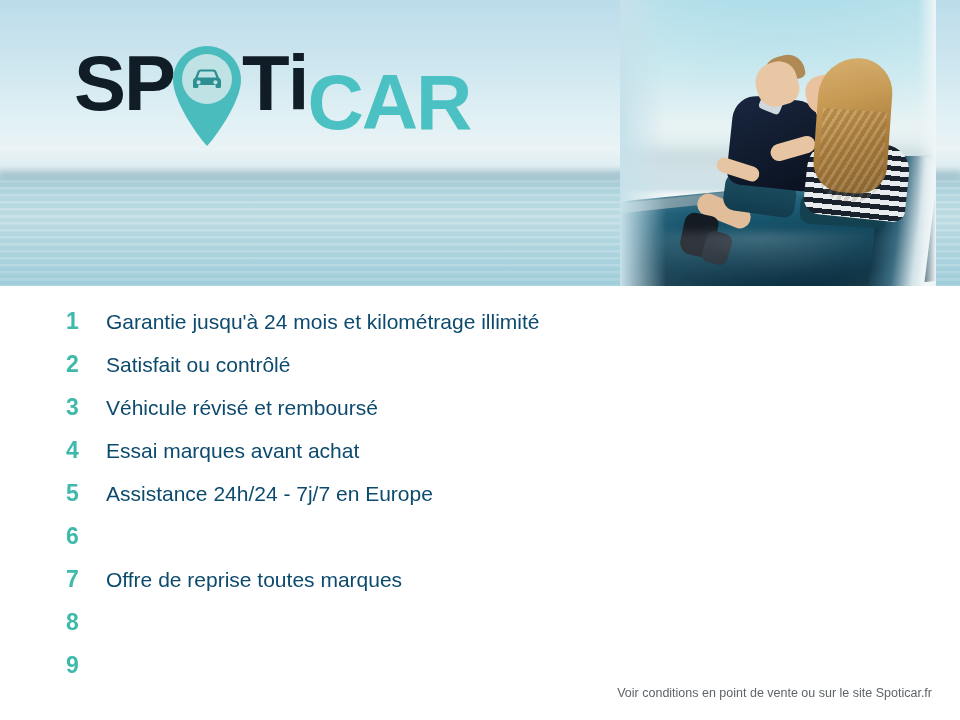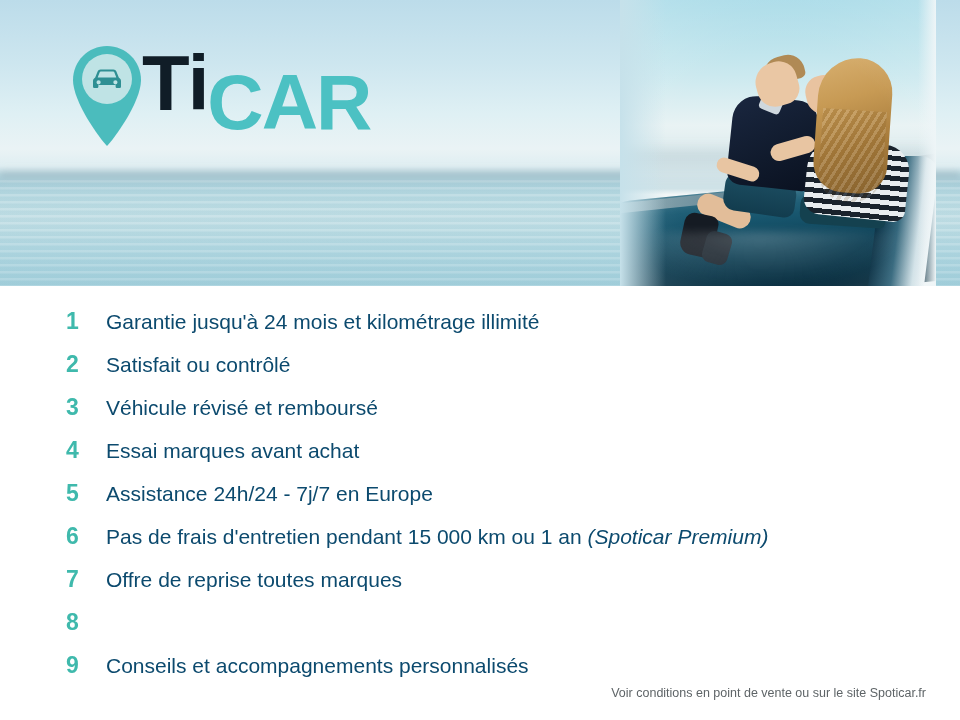--- a/index.html
+++ b/index.html
@@ -399,21 +399,21 @@
     line-height: 43px;
     white-space: nowrap;
   }
   .item-text em {
     font-style: italic;
   }
 
   
   .footnote {
     position: absolute;
-    right: 34px;
+    right: 28px;
     bottom: 20px;
     font-size: 12.5px;
     color: #5e6467;
   }
 </style>
 </head>
 <body>
 
 <div class="poster">
 
@@ -443,20 +443,21 @@
       <div class="woman-arm2"></div>
       <div class="woman-face"></div>
       <div class="woman-hair"></div>
       <div class="car-reflection"></div>
       <div class="photo-soft"></div>
       <div class="photo-fade-left"></div>
       <div class="photo-fade-right"></div>
     </div>
 
     <div class="logo">
+      <span class="logo-text logo-dark">SP</span>
       <span class="pin-wrap">
         <svg width="74" height="104" viewBox="0 0 74 104" xmlns="http://www.w3.org/2000/svg">
           <path d="M37 2 C18.2 2 3 17.2 3 36 C3 58 30 95 37 102 C44 95 71 58 71 36 C71 17.2 55.8 2 37 2 Z" fill="#4bbcbd"></path>
           <circle cx="37" cy="35" r="25" fill="#bfe3e5"></circle>
           <g fill="#2e8f93">
             <path d="M23 37 c0-1.6 1-2.6 2.2-3.4 l2.4-6.2 c0.5-1.3 1.6-2 3-2 h12.8 c1.4 0 2.5 0.7 3 2 l2.4 6.2 c1.2 0.8 2.2 1.8 2.2 3.4 v5.4 c0 0.9-0.7 1.6-1.6 1.6 h-2.2 c-0.9 0-1.6-0.7-1.6-1.6 v-1.4 H28.4 v1.4 c0 0.9-0.7 1.6-1.6 1.6 h-2.2 c-0.9 0-1.6-0.7-1.6-1.6 z M29.6 28.4 l-1.9 5 h18.6 l-1.9-5 c-0.2-0.6-0.7-0.9-1.3-0.9 H30.9 c-0.6 0-1.1 0.3-1.3 0.9 z M28.6 36.2 a2.1 2.1 0 1 0 0 4.2 a2.1 2.1 0 0 0 0-4.2 z M45.4 36.2 a2.1 2.1 0 1 0 0 4.2 a2.1 2.1 0 0 0 0-4.2 z"></path>
           </g>
         </svg>
       </span>
       <span class="logo-text logo-dark">T</span>
@@ -482,30 +483,28 @@
     <div class="list-item">
       <span class="item-num">4</span>
       <span class="item-text">Essai marques avant achat</span>
     </div>
     <div class="list-item">
       <span class="item-num">5</span>
       <span class="item-text">Assistance 24h/24 - 7j/7 en Europe</span>
     </div>
     <div class="list-item">
       <span class="item-num">6</span>
-      <span class="item-text"><span>Pas de frais d'entretien pendant 15 000 km ou 1 an </span><em>(Spoticar Premium)</em></span>
     </div>
     <div class="list-item">
       <span class="item-num">7</span>
       <span class="item-text">Offre de reprise toutes marques</span>
     </div>
     <div class="list-item">
       <span class="item-num">8</span>
     </div>
     <div class="list-item">
       <span class="item-num">9</span>
-      <span class="item-text">Conseils et accompagnements personnalisés</span>
     </div>
   </div>
 
   <div class="footnote">Voir conditions en point de vente ou sur le site Spoticar.fr</div>
 
 </div>
 
 </body></html>

